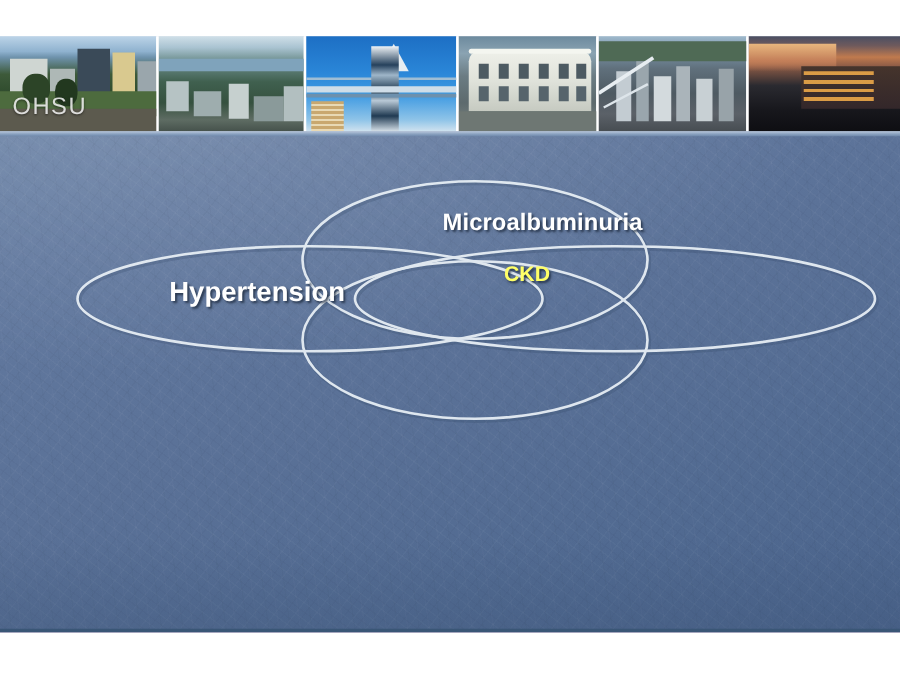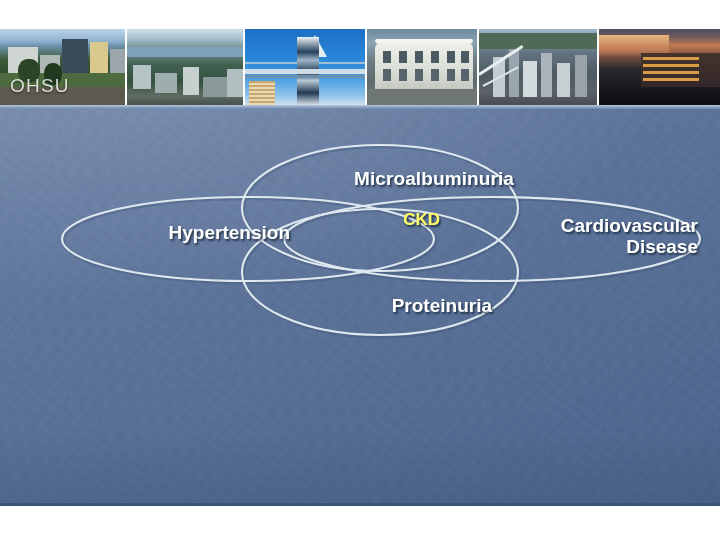--- a/index.html
+++ b/index.html
@@ -230,22 +230,22 @@
   }
   .lbl-micro {
     left: 246px; top: 58px; width: 268px;
     font-size: 19px; letter-spacing: 0.1px;
   }
   .lbl-prot {
     left: 268px; top: 185px; width: 224px;
     font-size: 19px;
   }
   .lbl-htn {
-    left: 62px; top: 112px; width: 228px;
-    font-size: 19px;
+    left: 48px; top: 112px; width: 228px;
+    font-size: 22px;
   }
   .lbl-cvd {
     left: 470px; top: 105px; width: 228px;
     font-size: 19px; white-space: normal;
   }
   .lbl-ckd {
     left: 300px; top: 100px; width: 140px;
     font-size: 17px;
     color: #ffff66;
     text-shadow: 1.5px 1.5px 2px rgba(20,32,50,0.8);
@@ -372,28 +372,23 @@
         <ellipse cx="380" cy="162" rx="138" ry="63"></ellipse>
 
         <ellipse cx="248" cy="129" rx="186" ry="42"></ellipse>
 
         <ellipse cx="492" cy="129" rx="208" ry="42"></ellipse>
       </g>
     </svg>
 
     <div class="venn-label lbl-micro">Microalbuminuria</div>
 
-    <div class="venn-label lbl-prot">Proteinuria</div>
 
     <div class="venn-label lbl-htn">Hypertension</div>
 
-    <div class="venn-label lbl-cvd">
-      <span>Cardiovascular</span><br>
-      <span>Disease</span>
-    </div>
 
     <div class="venn-label lbl-ckd">CKD</div>
   </div>
 
 
   <div class="slide-bottom-rule"></div>
   <div class="slide-footer-white"></div>
 
 </div>
 

